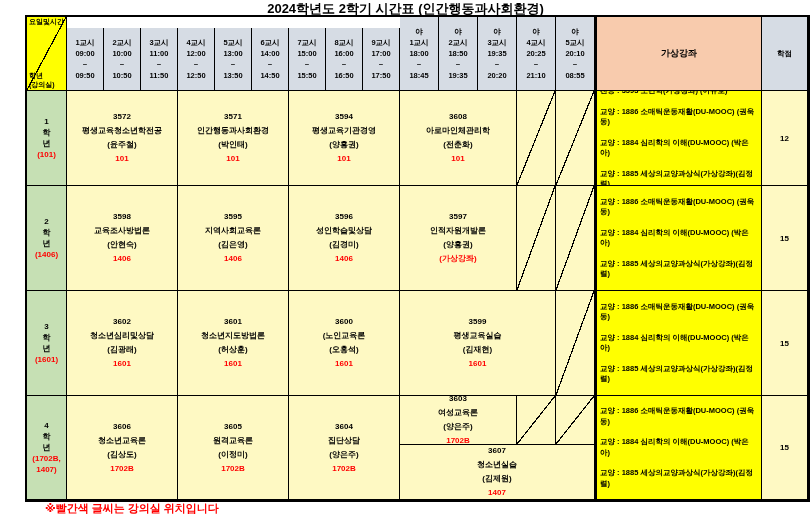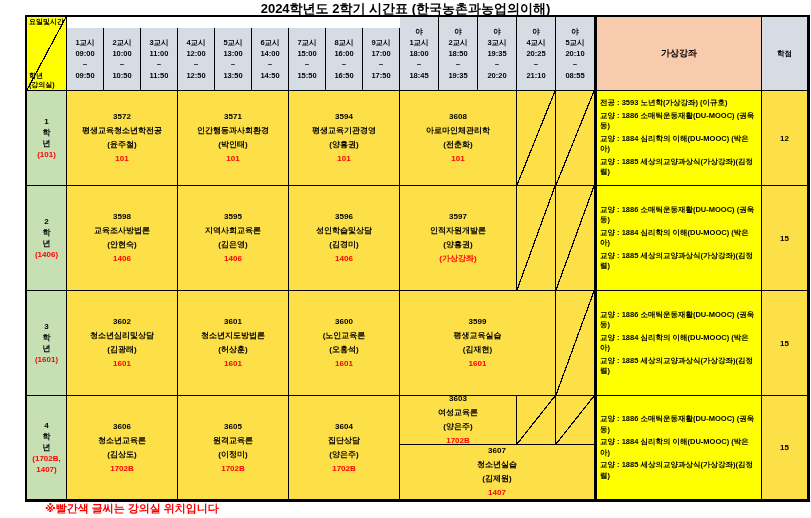--- a/index.html
+++ b/index.html
@@ -17,21 +17,21 @@
   .tbl {
     position: absolute; left: 25px; top: 15px;
     display: grid;
     grid-template-columns: 40px repeat(9, 37px) repeat(5, 39px) 167px 46px;
     grid-template-rows: 11px 63px 95px 105px 105px 49px 55px;
     border: 2px solid #000;
   }
   .cell {
     border-right: 1px solid #000;
     border-bottom: 1px solid #000;
-    background: #fde047;
+    background: #fef9c3;
     display: flex; flex-direction: column;
     align-items: center; justify-content: center;
     overflow: hidden;
     font-weight: bold;
   }
   .hgroup { background: #d6dce4; font-size: 8px; }
   .phead  { background: #d6dce4; font-size: 7.5px; text-align: center; }
   .phead > div { line-height: 11px; }
   .vhead  { background: #f8cbad; font-size: 9px; }
   .corner { background: #ffff00; position: relative; }
@@ -41,39 +41,39 @@
   .corner .cbot2 { bottom: 1px; left: 2px; }
   .grade { background: #c6e0b4; font-size: 8px; }
   .grade > div { line-height: 11px; }
   .grade .room { color: #ff0000; }
   .course { font-size: 8px; text-align: center; row-gap: 2px; }
   .course > div { line-height: 12px; }
   .course .room { color: #ff0000; }
   .virtual {
     background: #ffff00; font-size: 7.5px;
     align-items: flex-start; text-align: left;
-    padding: 2px 3px; border-left: 2px solid #000;
+    padding: 2px 3px; border-left: 2px solid #000; gap: 8px;
   }
   .virtual > div { line-height: 10.5px; margin: 1px 0; }
   .vhead { border-left: 2px solid #000; }
   .credits { font-size: 8px; text-align: right; }
   .diag {
     background-image: linear-gradient(to bottom right,
       transparent calc(50% - 0.6px), #000 calc(50% - 0.6px),
       #000 calc(50% + 0.6px), transparent calc(50% + 0.6px));
   }
   .footnote {
     position: absolute; left: 45px; top: 501px;
     color: #ff0000; font-size: 11px; font-weight: bold;
   }
 </style>
 </head>
 <body>
 
-<div class="title">2024학년도 2학기 시간표 (한국농촌과농업의이해)</div>
+<div class="title">2024학년도 2학기 시간표 (인간행동과사회환경)</div>
 
 <div class="tbl">
 
   <div class="cell corner diag" style="grid-column:1;grid-row:1/span 2">
     <span class="ctop">요일및시간</span>
     <span class="cbot">학년</span>
     <span class="cbot2">(강의실)</span>
   </div>
 
 

